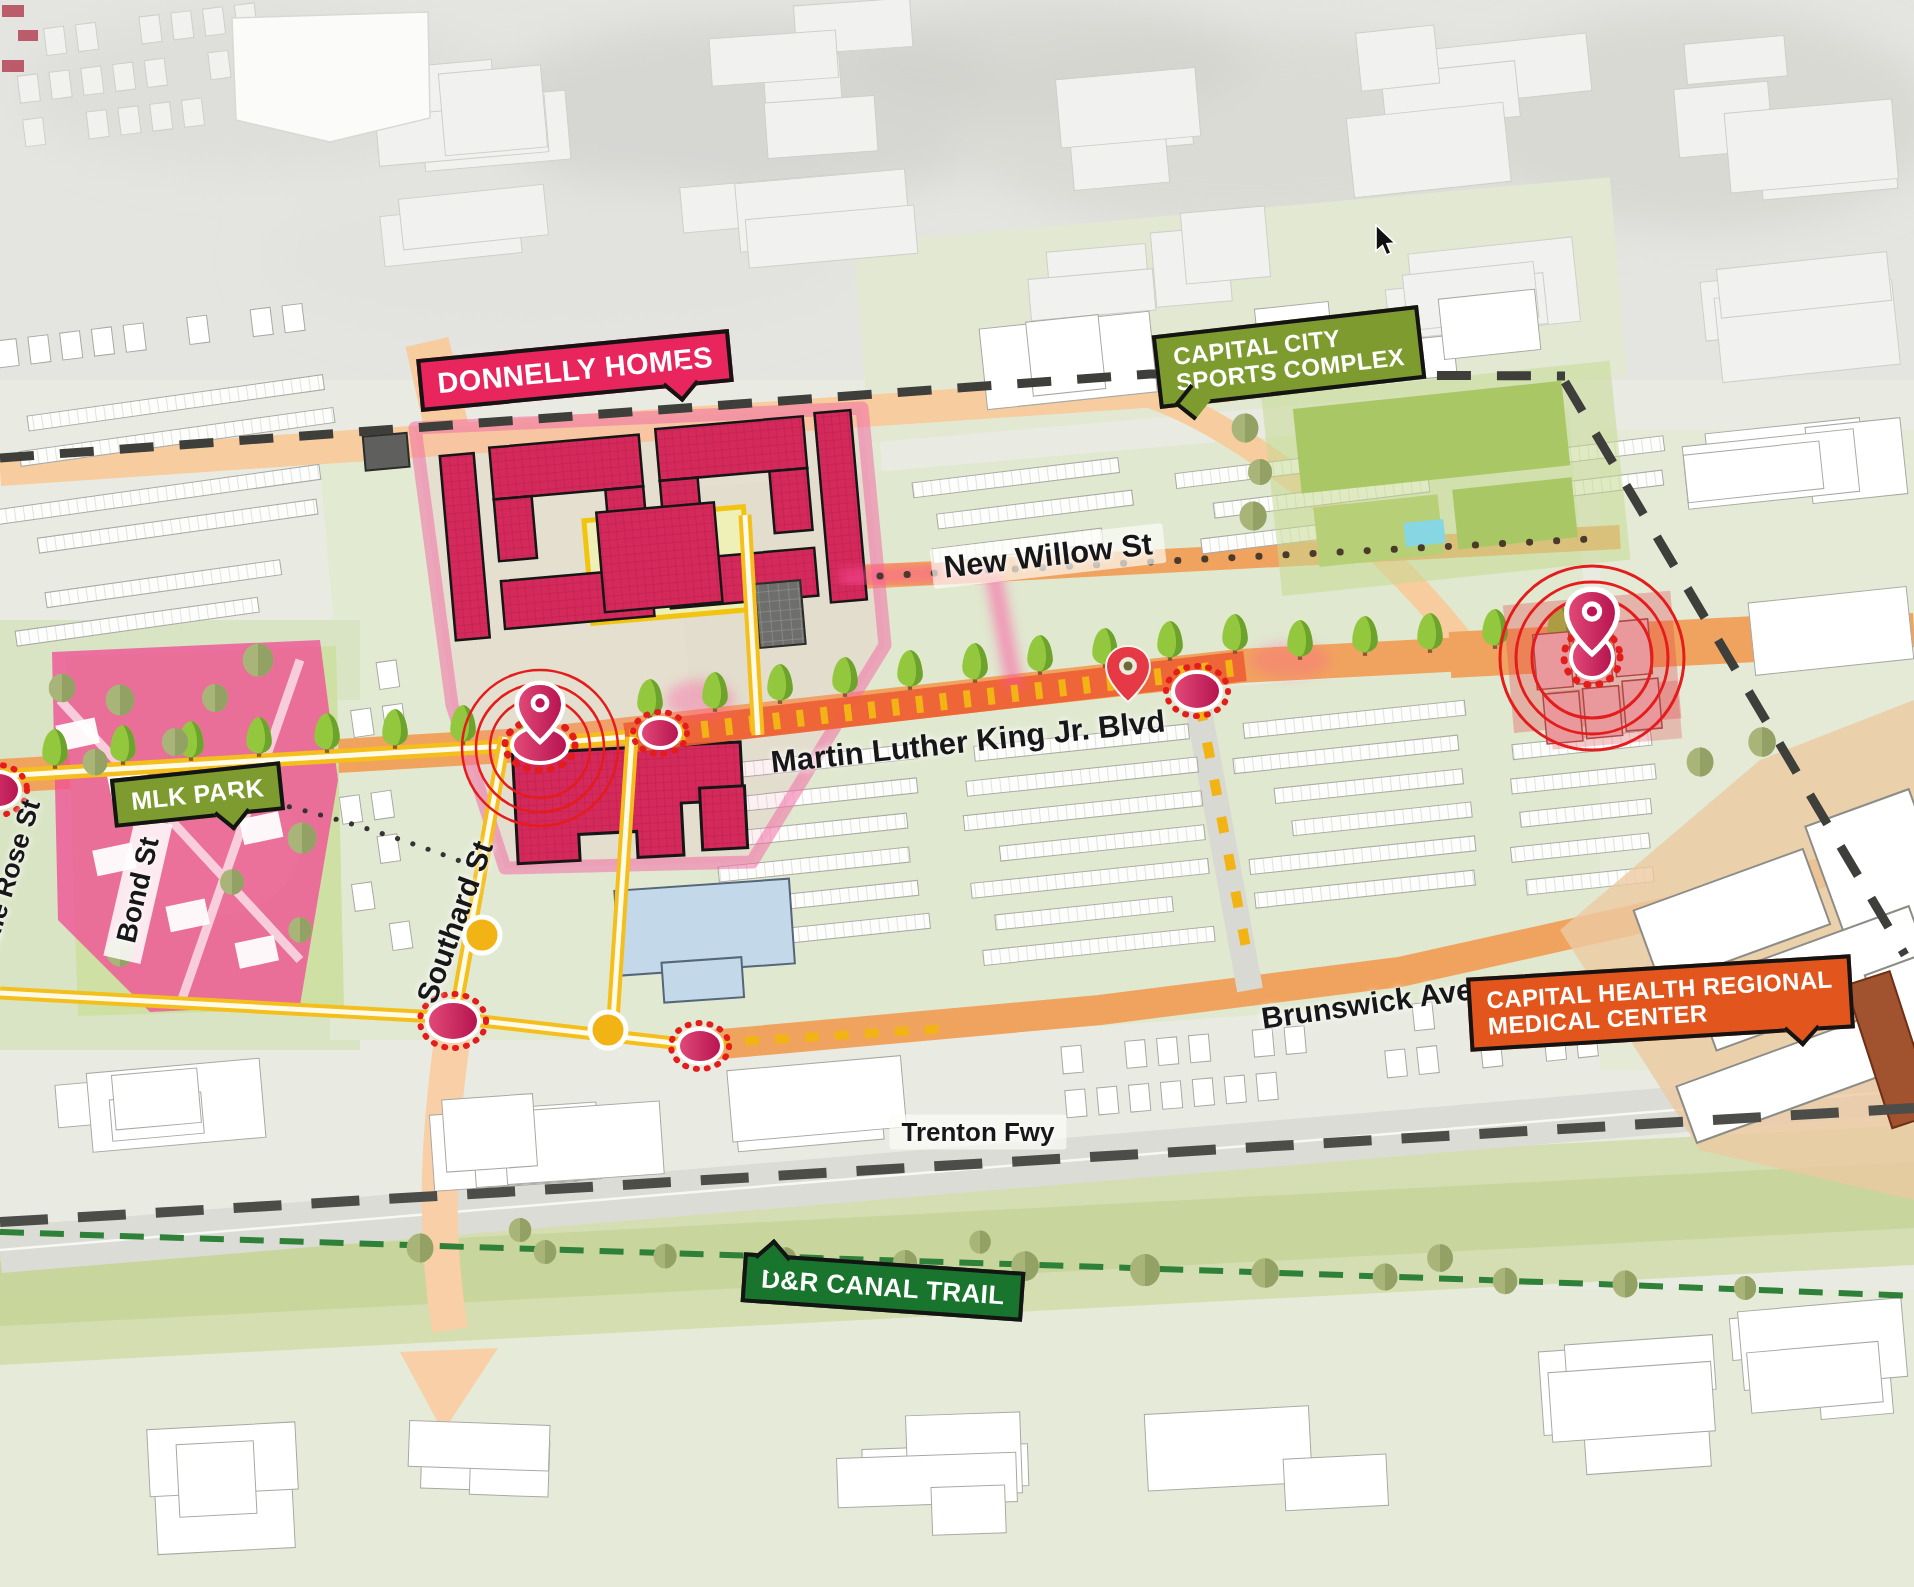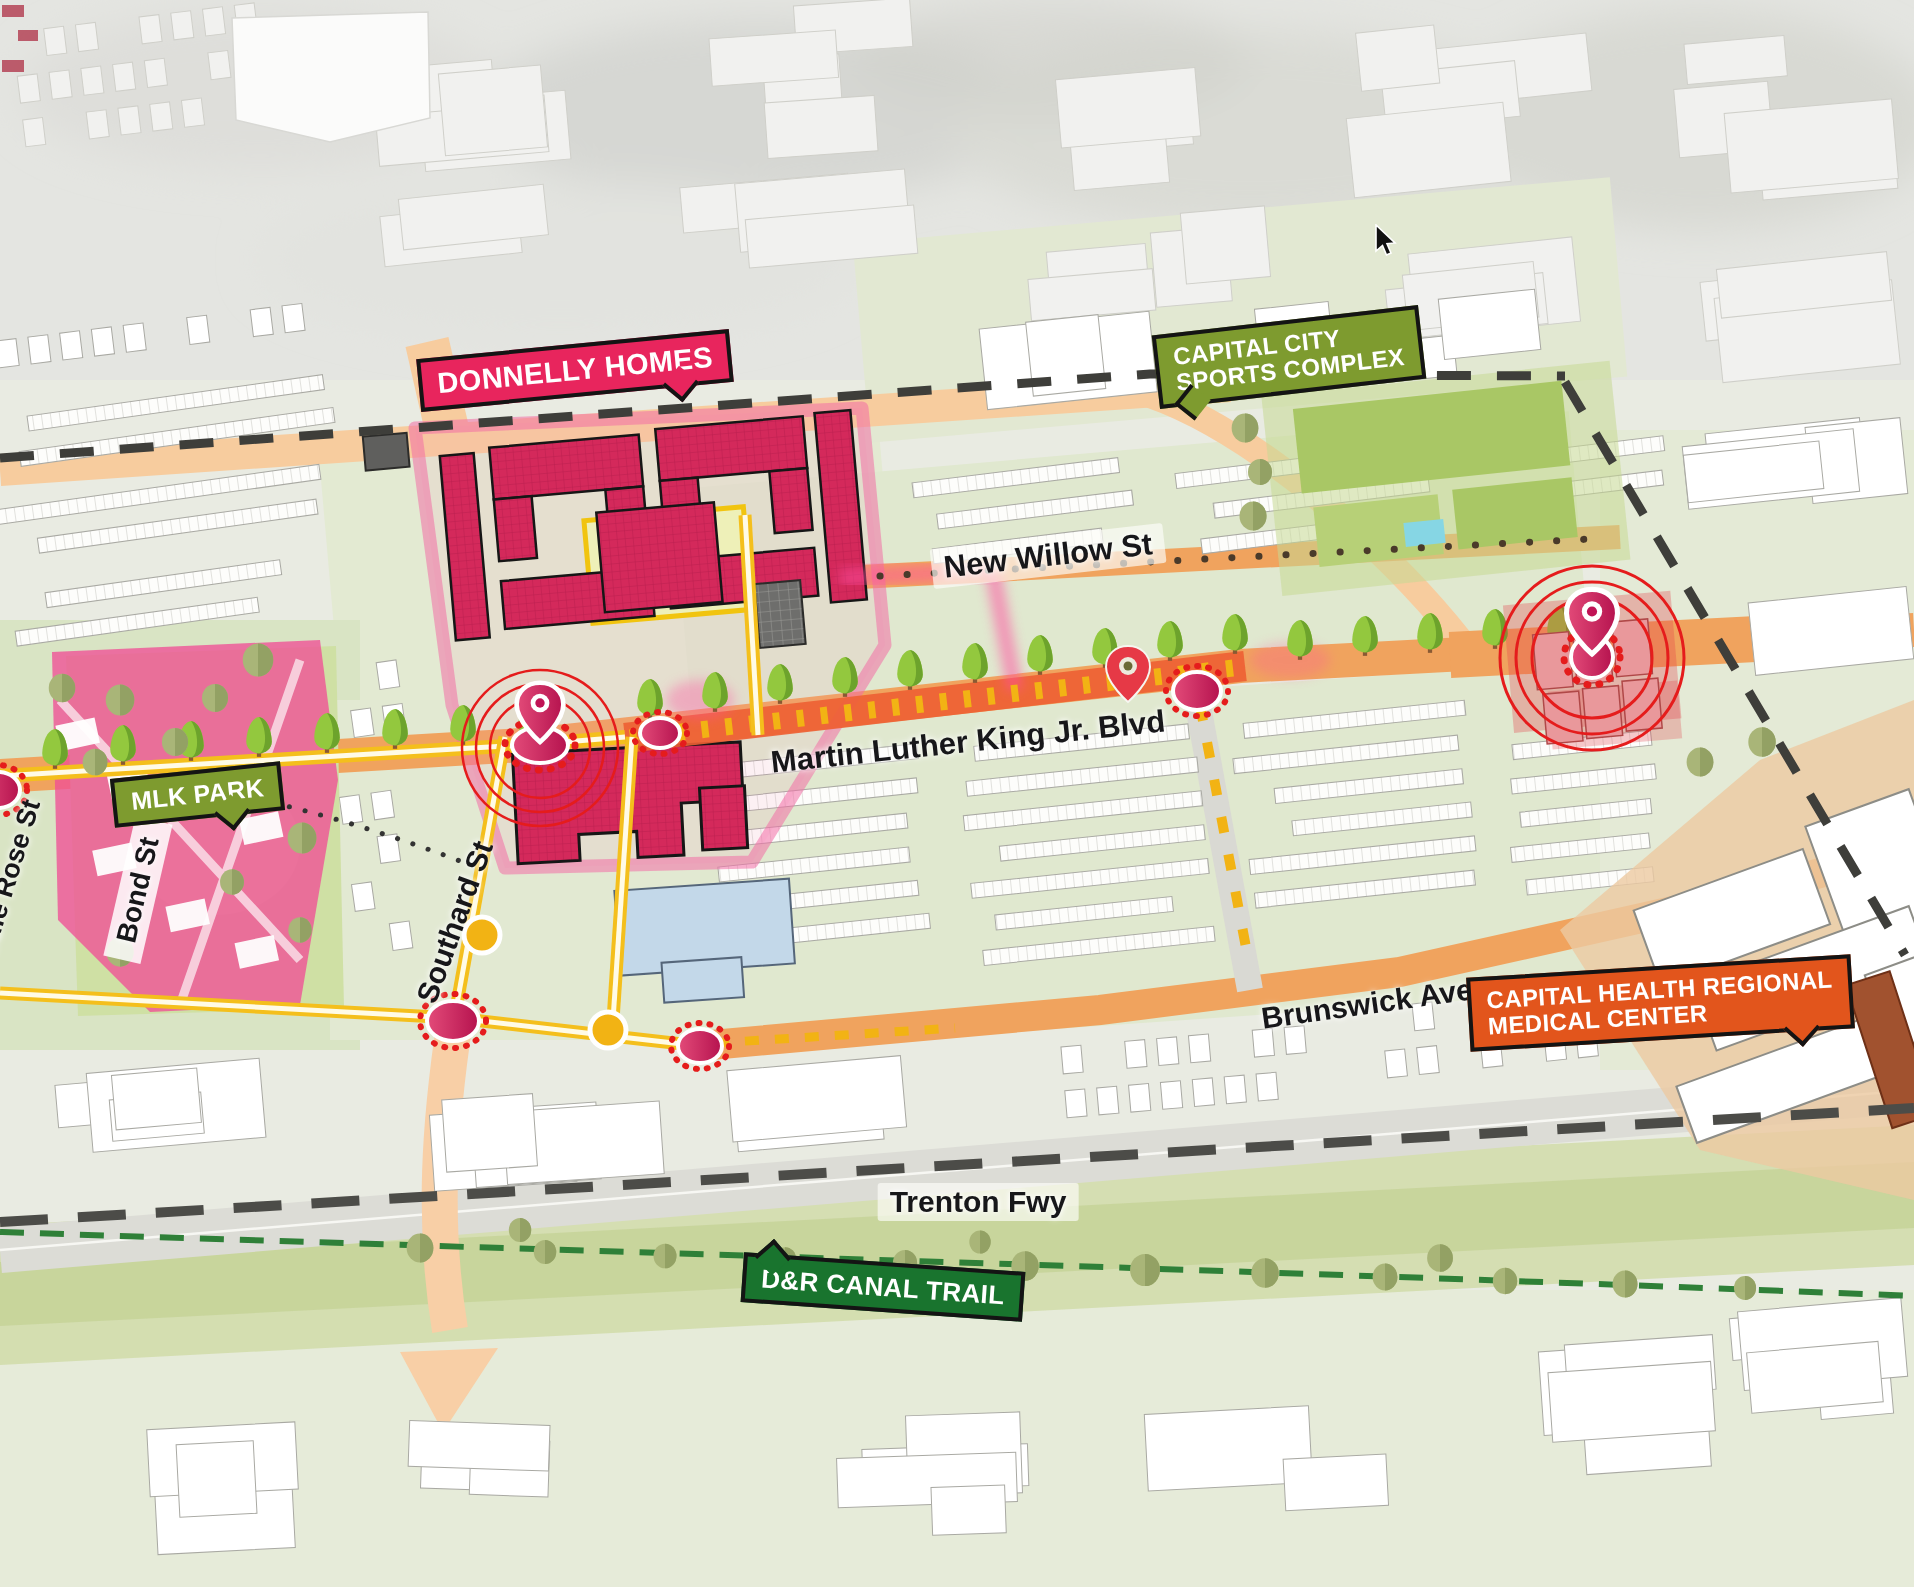--- a/index.html
+++ b/index.html
@@ -22,21 +22,21 @@
   #callout-medical{left:1468px;top:966px;background:#e2551c;font-size:24px;transform:rotate(-3.5deg);}
   #callout-canal{left:742px;top:1262px;background:#19742e;font-size:26px;transform:rotate(4deg);}
 
   
   .street{position:absolute;color:#17171a;font-weight:700;z-index:18;white-space:nowrap;
           text-shadow:0 0 5px rgba(255,255,255,.9),0 0 9px rgba(255,255,255,.8);}
   .pill{background:rgba(252,252,248,.68);padding:2px 12px;border-radius:3px;}
   #street-newwillow{left:1048px;top:556px;font-size:31px;transform:translate(-50%,-50%) rotate(-6.5deg);}
   #street-mlk{left:968px;top:742px;font-size:31px;transform:translate(-50%,-50%) rotate(-6deg);}
   #street-brunswick{left:1367px;top:1004px;font-size:30px;transform:translate(-50%,-50%) rotate(-8deg);}
-  #street-trenton{left:978px;top:1202px;font-size:30px;transform:translate(-50%,-50%);}
+  #street-trenton{left:978px;top:1132px;font-size:26px;transform:translate(-50%,-50%);}
   #street-southard{left:455px;top:922px;font-size:30px;transform:translate(-50%,-50%) rotate(-70deg);}
   #street-bond{left:138px;top:890px;font-size:28px;transform:translate(-50%,-50%) rotate(-77deg);
                background:rgba(255,255,255,.85);padding:3px 18px;}
   #street-middlerose{left:4px;top:893px;font-size:27px;transform:translate(-50%,-50%) rotate(-73deg);}
 
   #mouse-cursor{position:absolute;left:1374px;top:224px;z-index:30;}
 </style>
 </head>
 <body>
 

